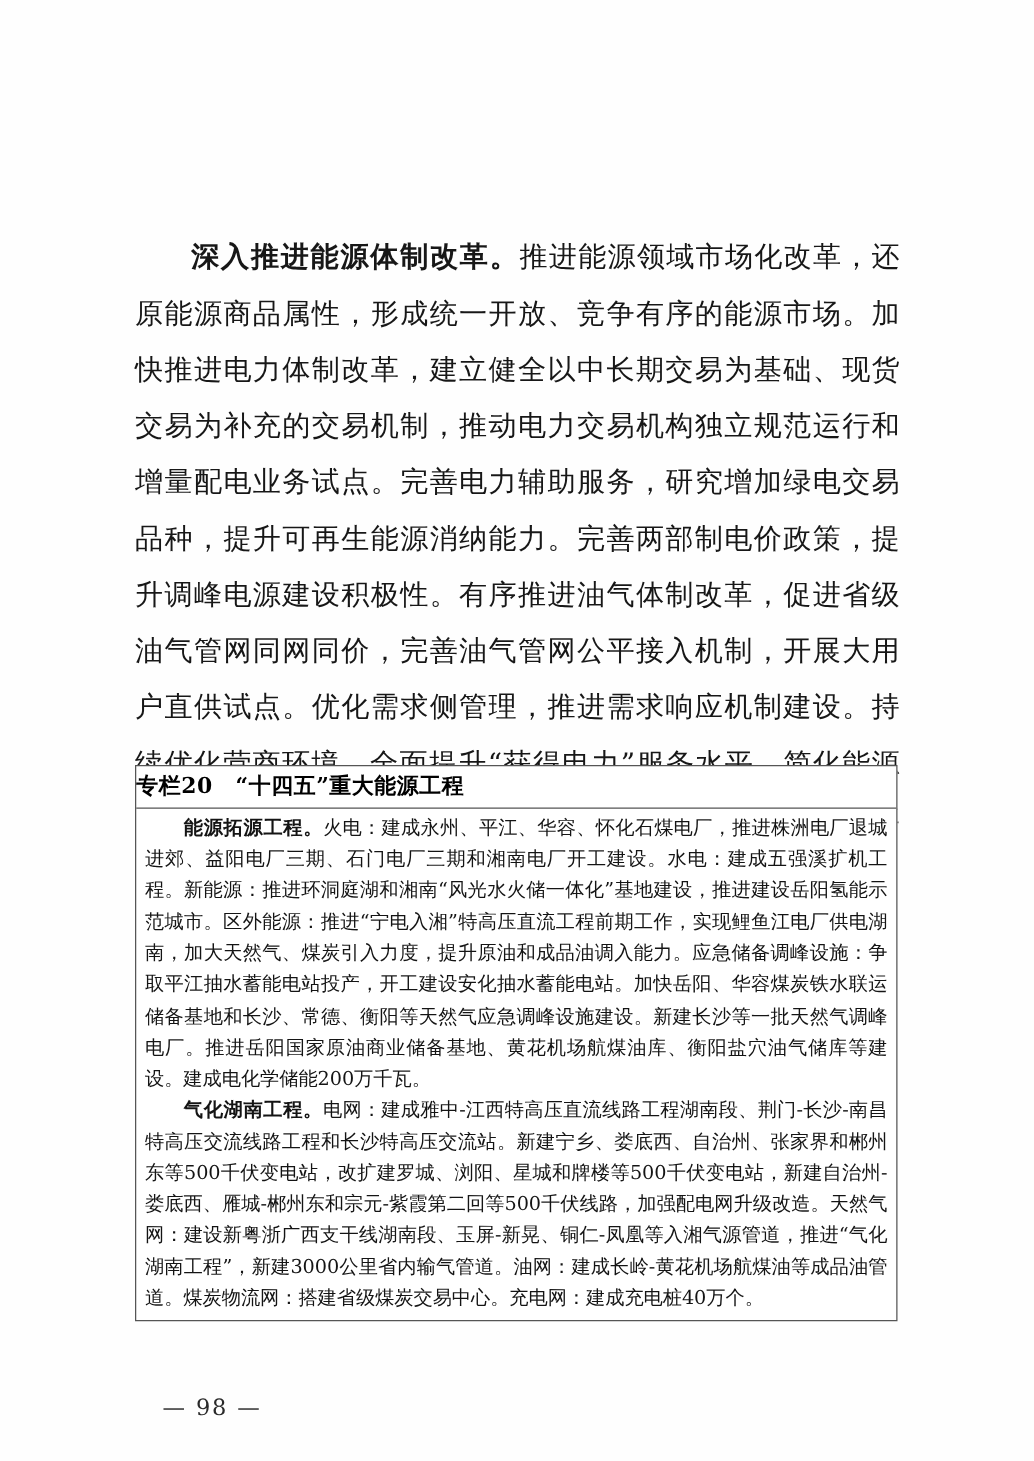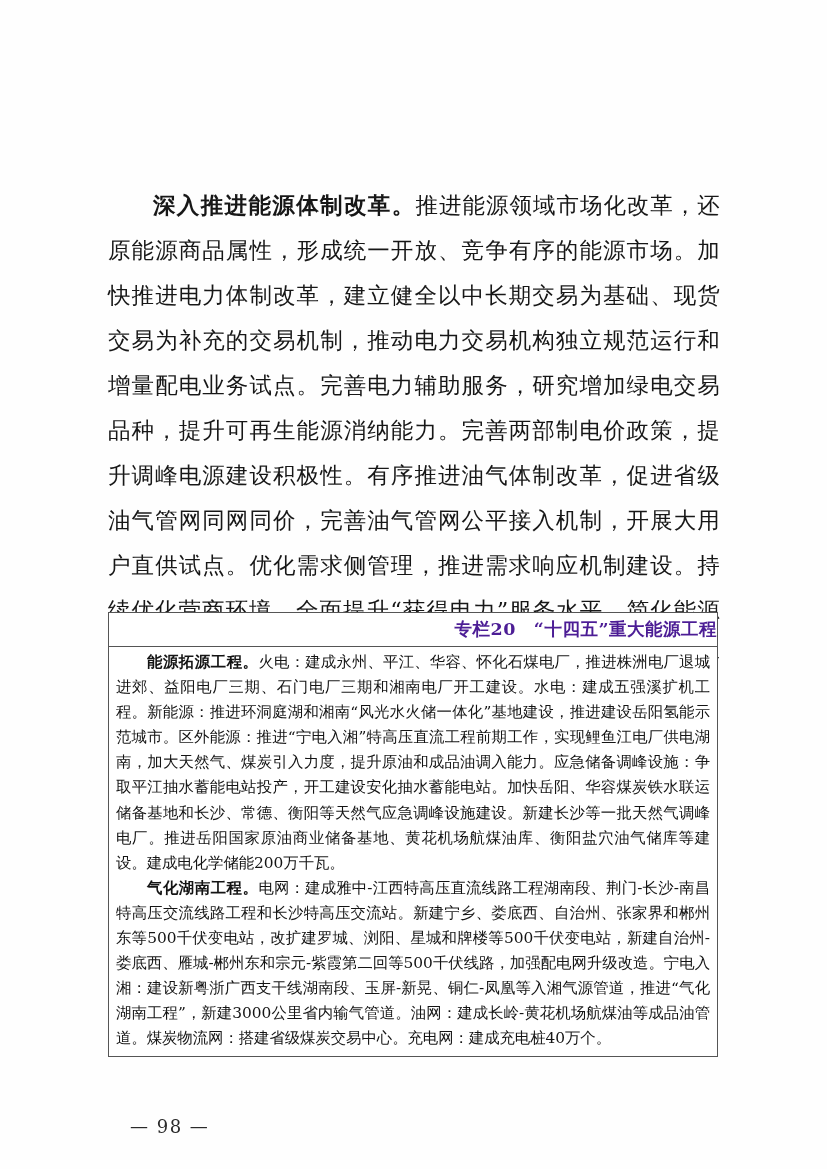--- a/index.html
+++ b/index.html
@@ -54,28 +54,28 @@
     position: absolute;
     left: 108px;
     top: 612px;
     width: 610px;
     border: 1.3px solid #555;
     box-sizing: border-box;
     background: #fff;
   }
 
   .column-title {
-    text-align: right;
+    text-align: left;
     font-size: 17.5px;
     line-height: 28px;
     padding: 2px 0 3px 0;
     font-weight: bold;
     border-bottom: 1.1px solid #555;
     letter-spacing: 0.5px;
-    color: #4c1d95;
+    color: #000000;
   }
 
   .column-body {
     padding: 3px 7px 4px 7px;
   }
 
   .box-para {
     font-size: 15.4px;
     line-height: 25.1px;
     text-align: justify;
@@ -109,19 +109,19 @@
 <div class="page">
 
   <div class="body-area">
     <p class="main-para"><span class="lead-bold">深入推进能源体制改革。</span><span>推进能源领域市场化改革，还原能源商品属性，形成统一开放、竞争有序的能源市场。加快推进电力体制改革，建立健全以中长期交易为基础、现货交易为补充的交易机制，推动电力交易机构独立规范运行和增量配电业务试点。完善电力辅助服务，研究增加绿电交易品种，提升可再生能源消纳能力。完善两部制电价政策，提升调峰电源建设积极性。有序推进油气体制改革，促进省级油气管网同网同价，完善油气管网公平接入机制，开展大用户直供试点。优化需求侧管理，推进需求响应机制建设。持续优化营商环境，全面提升“获得电力”服务水平，简化能源工程建设项目审批流程，降低市场准入门槛，加强和规范事中事后监管。</span></p>
   </div>
 
   <div class="column-box">
     <div class="column-title">专栏20　“十四五”重大能源工程</div>
     <div class="column-body">
       <p class="box-para"><span class="box-lead">能源拓源工程。</span><span>火电：建成永州、平江、华容、怀化石煤电厂，推进株洲电厂退城进郊、益阳电厂三期、石门电厂三期和湘南电厂开工建设。水电：建成五强溪扩机工程。新能源：推进环洞庭湖和湘南“风光水火储一体化”基地建设，推进建设岳阳氢能示范城市。区外能源：推进“宁电入湘”特高压直流工程前期工作，实现鲤鱼江电厂供电湖南，加大天然气、煤炭引入力度，提升原油和成品油调入能力。应急储备调峰设施：争取平江抽水蓄能电站投产，开工建设安化抽水蓄能电站。加快岳阳、华容煤炭铁水联运储备基地和长沙、常德、衡阳等天然气应急调峰设施建设。新建长沙等一批天然气调峰电厂。推进岳阳国家原油商业储备基地、黄花机场航煤油库、衡阳盐穴油气储库等建设。建成电化学储能200万千瓦。</span></p>
-      <p class="box-para"><span class="box-lead">气化湖南工程。</span><span>电网：建成雅中-江西特高压直流线路工程湖南段、荆门-长沙-南昌特高压交流线路工程和长沙特高压交流站。新建宁乡、娄底西、自治州、张家界和郴州东等500千伏变电站，改扩建罗城、浏阳、星城和牌楼等500千伏变电站，新建自治州-娄底西、雁城-郴州东和宗元-紫霞第二回等500千伏线路，加强配电网升级改造。宁电入湘：建设新粤浙广西支干线湖南段、玉屏-新晃、铜仁-凤凰等入湘气源管道，推进“气化湖南工程”，新建3000公里省内输气管道。油网：建成长岭-黄花机场航煤油等成品油管道。煤炭物流网：搭建省级煤炭交易中心。充电网：建成充电桩40万个。</span></p>
+      <p class="box-para"><span class="box-lead">气化湖南工程。</span><span>电网：建成雅中-江西特高压直流线路工程湖南段、荆门-长沙-南昌特高压交流线路工程和长沙特高压交流站。新建宁乡、娄底西、自治州、张家界和郴州东等500千伏变电站，改扩建罗城、浏阳、星城和牌楼等500千伏变电站，新建自治州-娄底西、雁城-郴州东和宗元-紫霞第二回等500千伏线路，加强配电网升级改造。天然气网：建设新粤浙广西支干线湖南段、玉屏-新晃、铜仁-凤凰等入湘气源管道，推进“气化湖南工程”，新建3000公里省内输气管道。油网：建成长岭-黄花机场航煤油等成品油管道。煤炭物流网：搭建省级煤炭交易中心。充电网：建成充电桩40万个。</span></p>
     </div>
   </div>
 
   <div class="page-number">— 98 —</div>
 
 </div>
 
 </body></html>

